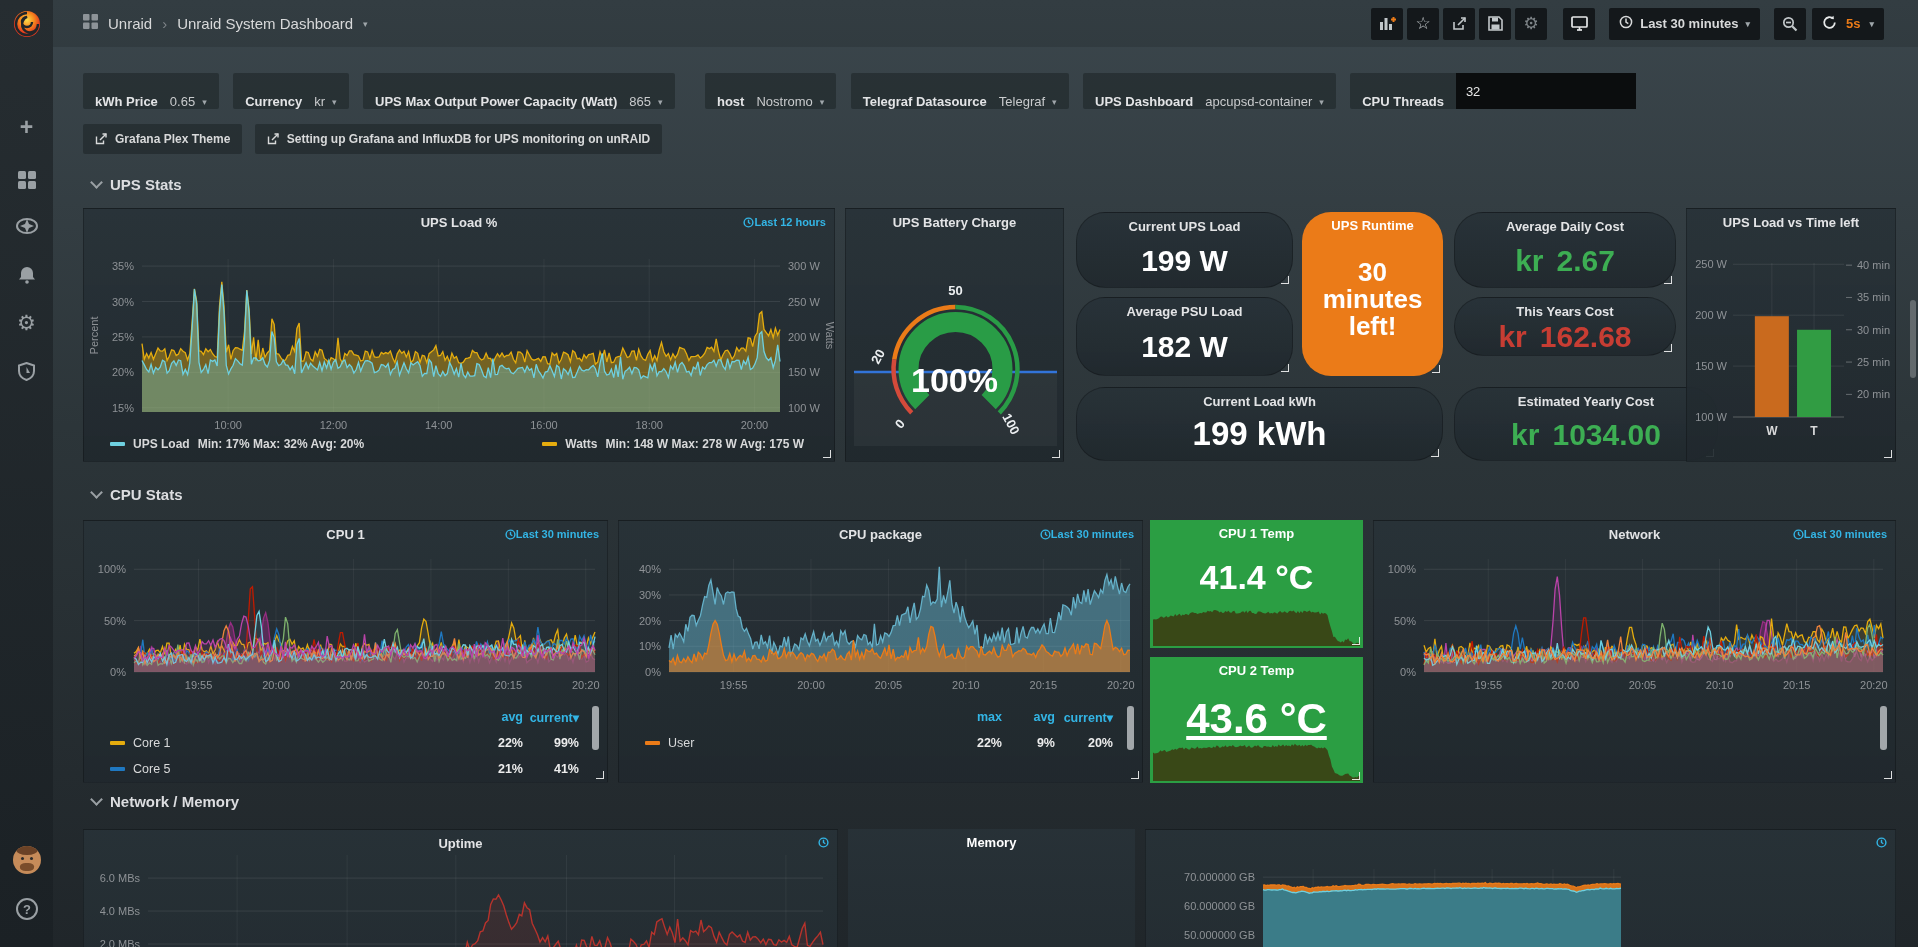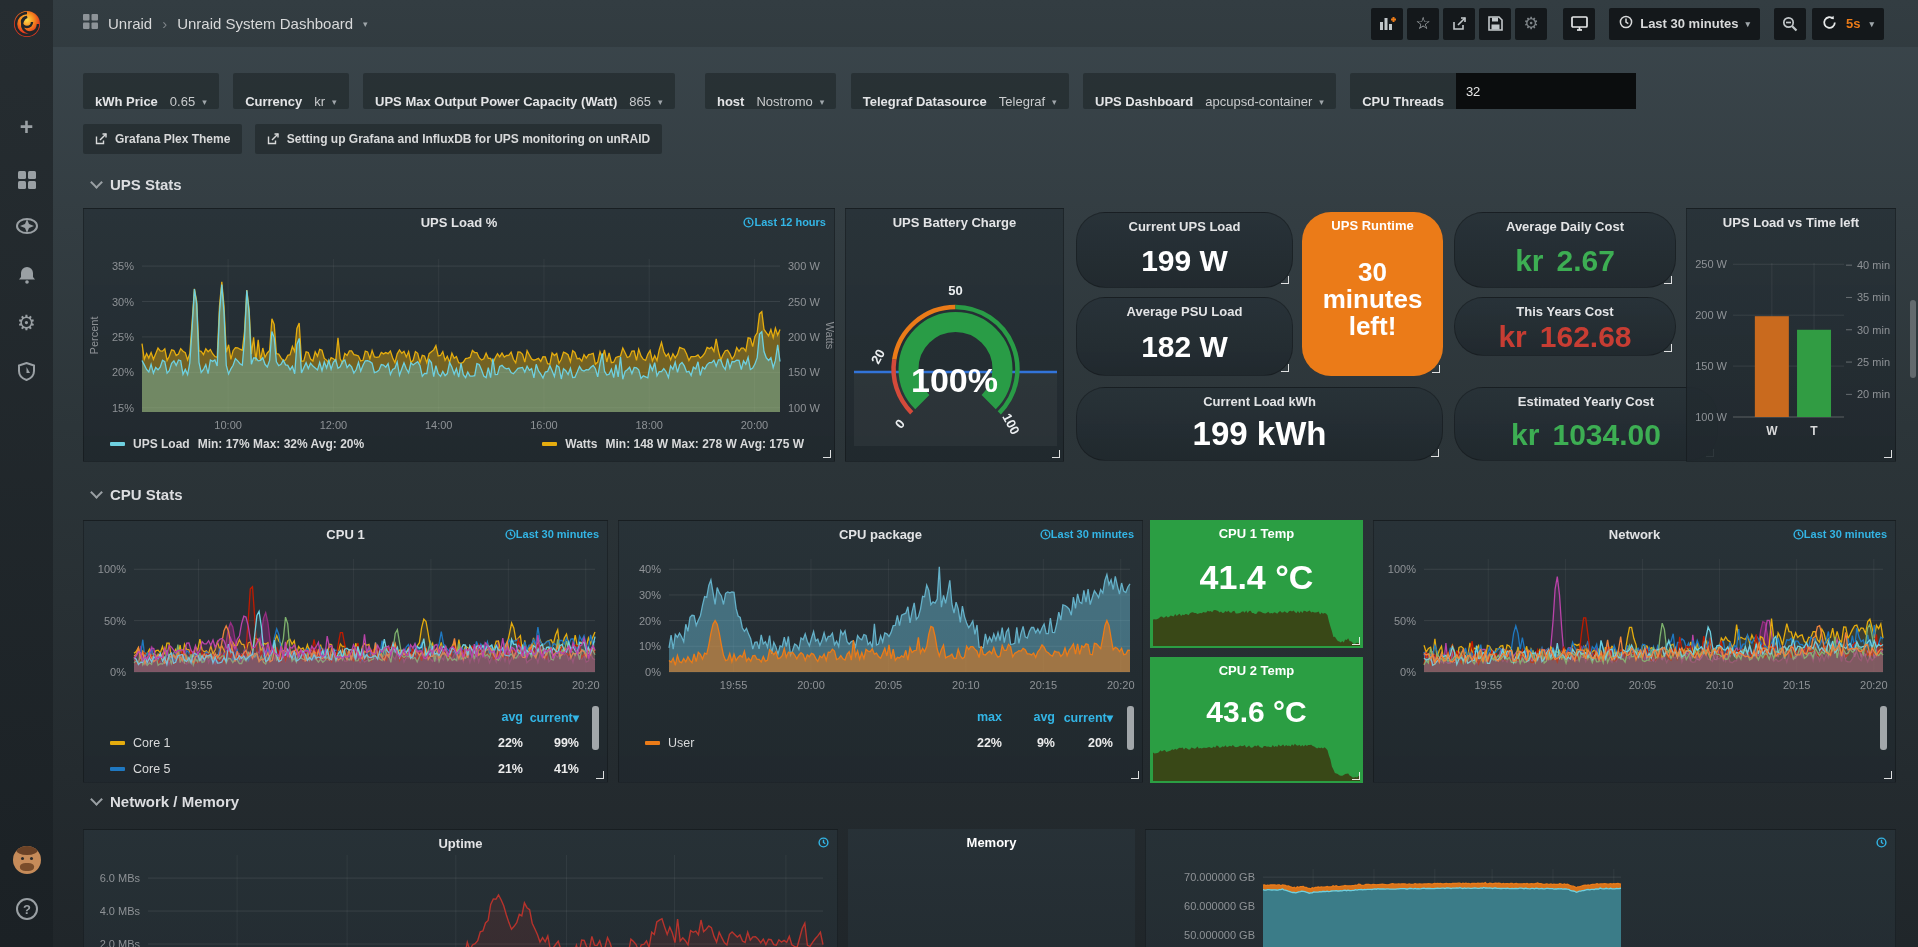--- a/index.html
+++ b/index.html
@@ -531,21 +531,21 @@
 
 <div class="panel abs" style="left: 1150px; top: 520px; width: 213px; height: 128px; border: none; background: rgb(43, 158, 67);">
   <div class="ptitle" style="color:#fff;">CPU 1 Temp</div>
   <div class="abs" style="left:0;right:0;top:38px;text-align:center;font-size:34px;font-weight:bold;color:#fff;">41.4 °C</div>
   <div class="chart" style="left:3px;bottom:0;width:207px;height:128px;"><svg width="207" height="128">
         <path d="M0 126 L0.0 99.6 L1.5 99.2 L3.0 99.5 L4.4 98.9 L5.9 98.3 L7.4 96.7 L8.9 96.4 L10.4 97.8 L11.8 97.2 L13.3 95.9 L14.8 97.5 L16.3 96.7 L17.7 95.5 L19.2 96.1 L20.7 96.6 L22.2 93.9 L23.7 96.0 L25.1 94.7 L26.6 93.7 L28.1 96.1 L29.6 94.5 L31.0 95.2 L32.5 94.0 L34.0 94.2 L35.5 95.2 L37.0 93.2 L38.4 92.6 L39.9 92.2 L41.4 92.9 L42.9 92.9 L44.4 94.1 L45.8 93.4 L47.3 93.1 L48.8 93.2 L50.3 92.0 L51.8 92.6 L53.2 92.5 L54.7 90.7 L56.2 91.6 L57.7 91.0 L59.1 92.2 L60.6 90.3 L62.1 90.0 L63.6 90.4 L65.1 91.0 L66.5 92.6 L68.0 91.6 L69.5 92.9 L71.0 92.8 L72.4 90.9 L73.9 92.0 L75.4 90.8 L76.9 92.4 L78.4 92.7 L79.8 91.3 L81.3 90.7 L82.8 93.4 L84.3 93.4 L85.8 93.2 L87.2 92.9 L88.7 91.7 L90.2 91.3 L91.7 92.8 L93.2 90.6 L94.6 93.1 L96.1 90.9 L97.6 90.7 L99.1 93.1 L100.5 93.1 L102.0 93.9 L103.5 93.7 L105.0 91.6 L106.5 91.4 L107.9 91.8 L109.4 92.8 L110.9 93.2 L112.4 93.5 L113.9 92.8 L115.3 91.7 L116.8 93.4 L118.3 92.9 L119.8 93.6 L121.2 92.2 L122.7 92.7 L124.2 93.8 L125.7 92.1 L127.2 90.9 L128.6 92.6 L130.1 92.4 L131.6 91.3 L133.1 92.6 L134.6 93.0 L136.0 91.3 L137.5 90.8 L139.0 91.6 L140.5 90.4 L141.9 91.9 L143.4 93.2 L144.9 91.1 L146.4 93.2 L147.9 91.0 L149.3 93.0 L150.8 90.8 L152.3 91.0 L153.8 92.1 L155.3 91.3 L156.7 90.4 L158.2 92.6 L159.7 91.7 L161.2 92.4 L162.6 92.5 L164.1 92.2 L165.6 91.5 L167.1 94.6 L168.6 92.5 L170.0 93.7 L171.5 92.9 L173.0 93.5 L174.5 95.2 L175.9 101.3 L177.4 106.5 L178.9 111.3 L180.4 117.0 L181.9 116.7 L183.3 119.0 L184.8 121.1 L186.3 121.6 L187.8 122.4 L189.3 121.1 L190.7 122.4 L192.2 119.6 L193.7 120.0 L195.2 118.2 L196.6 121.3 L198.1 121.3 L199.6 122.8 L201.1 124.5 L202.6 123.5 L204.0 122.4 L205.5 123.2 L207.0 122.2 L207 126 Z" fill="rgba(62,48,12,0.78)" stroke="none"></path>
       </svg></div>
 </div>
 <div class="panel abs" style="left: 1150px; top: 657px; width: 213px; height: 126px; border: none; background: rgb(43, 158, 67);">
   <div class="ptitle" style="color:#fff;">CPU 2 Temp</div>
-  <div class="abs" style="left:0;right:0;top:38px;text-align:center;font-size:30px;font-weight:bold;color:#fff;">43.6 °C</div>
+  <div class="abs" style="left:0;right:0;top:38px;text-align:center;font-size:42px;font-weight:bold;color:#fff;text-decoration:underline;">43.6 °C</div>
   <div class="chart" style="left:3px;bottom:0;width:207px;height:126px;"><svg width="207" height="126">
         <path d="M0 124 L0.0 95.6 L1.5 96.6 L3.0 96.3 L4.4 96.1 L5.9 95.3 L7.4 93.3 L8.9 94.5 L10.4 93.4 L11.8 92.9 L13.3 95.0 L14.8 94.4 L16.3 94.0 L17.7 93.6 L19.2 92.3 L20.7 93.1 L22.2 91.7 L23.7 92.7 L25.1 91.5 L26.6 90.7 L28.1 91.0 L29.6 90.6 L31.0 92.6 L32.5 90.7 L34.0 91.4 L35.5 92.6 L37.0 92.4 L38.4 90.4 L39.9 90.9 L41.4 91.7 L42.9 91.3 L44.4 89.5 L45.8 91.6 L47.3 90.9 L48.8 91.6 L50.3 90.8 L51.8 90.7 L53.2 91.1 L54.7 90.4 L56.2 90.1 L57.7 90.8 L59.1 91.1 L60.6 89.6 L62.1 90.8 L63.6 88.4 L65.1 89.0 L66.5 90.8 L68.0 90.6 L69.5 89.2 L71.0 90.1 L72.4 88.3 L73.9 90.3 L75.4 89.6 L76.9 88.8 L78.4 89.5 L79.8 88.1 L81.3 89.6 L82.8 90.3 L84.3 90.1 L85.8 89.6 L87.2 88.6 L88.7 89.3 L90.2 89.0 L91.7 88.1 L93.2 90.5 L94.6 89.8 L96.1 88.5 L97.6 90.6 L99.1 90.8 L100.5 89.8 L102.0 88.4 L103.5 89.4 L105.0 88.1 L106.5 89.7 L107.9 90.5 L109.4 90.9 L110.9 89.0 L112.4 89.1 L113.9 89.8 L115.3 89.6 L116.8 89.9 L118.3 90.3 L119.8 88.1 L121.2 90.1 L122.7 89.1 L124.2 90.1 L125.7 87.5 L127.2 89.3 L128.6 88.7 L130.1 87.5 L131.6 89.4 L133.1 88.1 L134.6 89.0 L136.0 88.4 L137.5 89.4 L139.0 87.2 L140.5 88.7 L141.9 86.8 L143.4 88.3 L144.9 88.8 L146.4 87.8 L147.9 89.6 L149.3 88.1 L150.8 89.6 L152.3 87.8 L153.8 88.9 L155.3 88.0 L156.7 88.1 L158.2 87.7 L159.7 89.0 L161.2 89.4 L162.6 90.5 L164.1 91.5 L165.6 90.4 L167.1 91.3 L168.6 90.5 L170.0 91.4 L171.5 90.2 L173.0 91.4 L174.5 93.3 L175.9 98.6 L177.4 102.6 L178.9 109.5 L180.4 112.6 L181.9 116.1 L183.3 116.5 L184.8 117.1 L186.3 118.3 L187.8 118.8 L189.3 118.8 L190.7 118.0 L192.2 116.9 L193.7 116.7 L195.2 116.6 L196.6 118.5 L198.1 119.3 L199.6 120.4 L201.1 120.4 L202.6 119.9 L204.0 120.5 L205.5 118.9 L207.0 118.7 L207 124 Z" fill="rgba(62,48,12,0.78)" stroke="none"></path>
       </svg></div>
 </div>
 
 <div class="panel abs" style="left:1373px;top:520px;width:523px;height:263px;">
   <div class="ptitle">Network</div>
   <div class="badge">
     <svg width="11" height="11" viewBox="0 0 14 14" fill="none" stroke="#33b5e5" stroke-width="1.8">
         <circle cx="7" cy="7" r="5.6"></circle>

